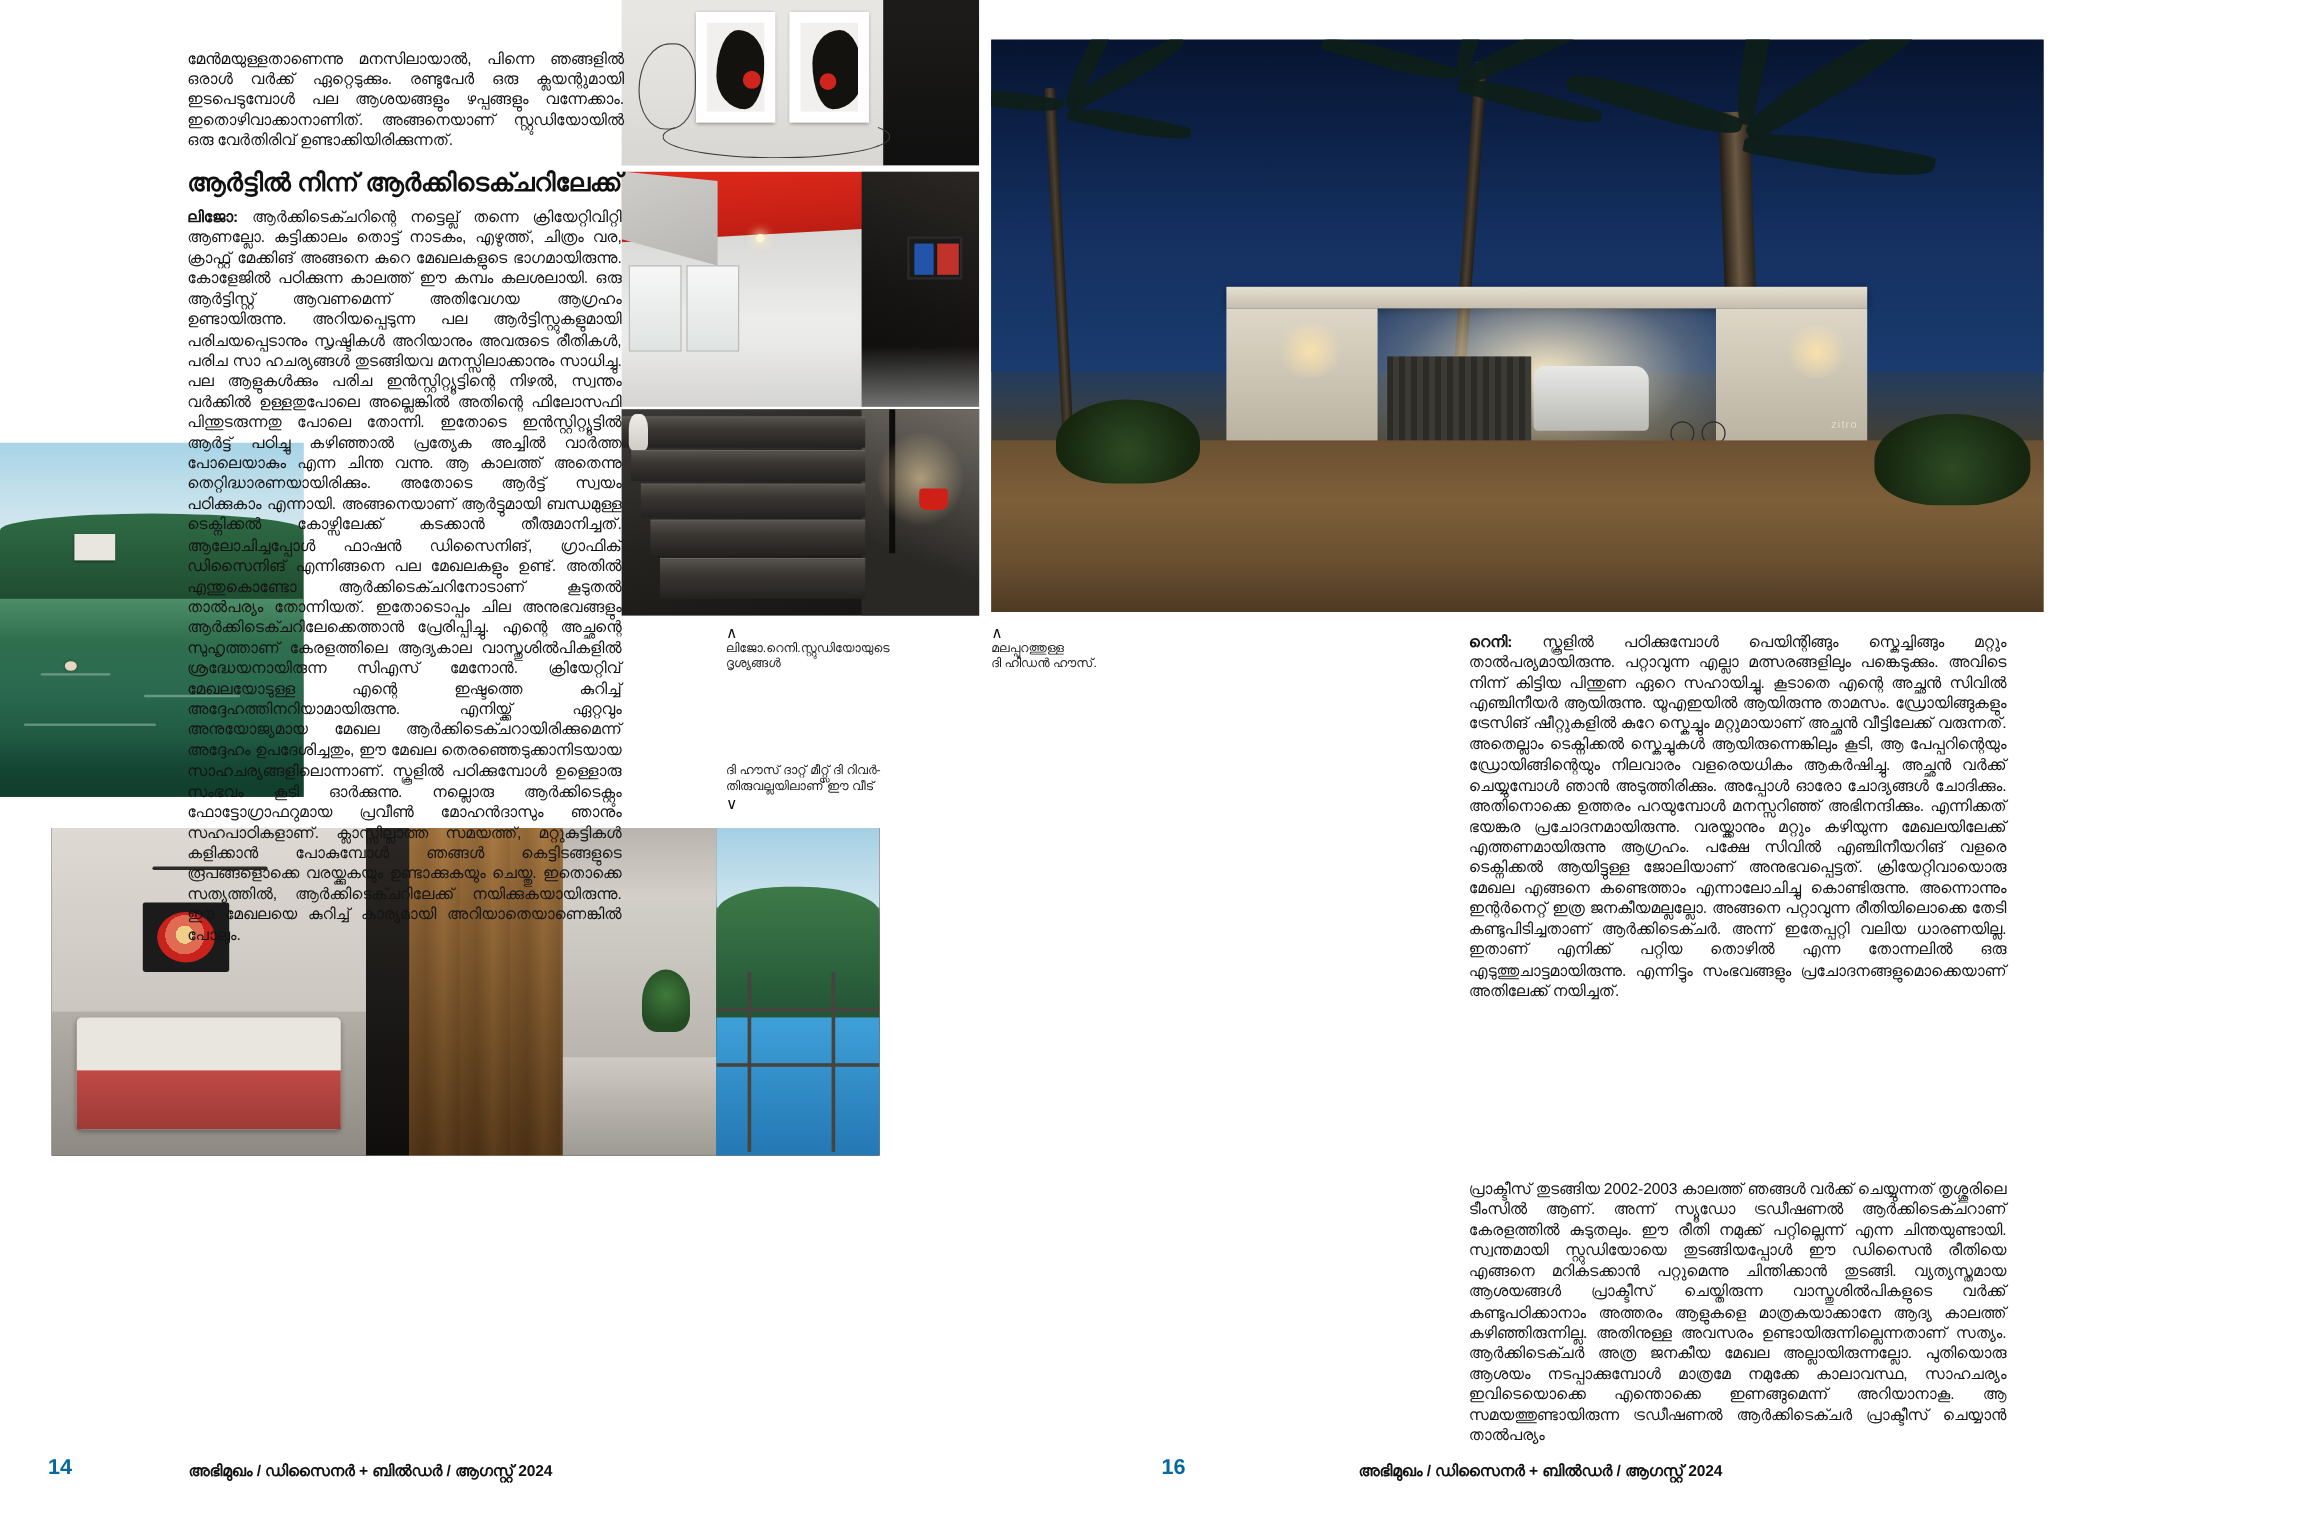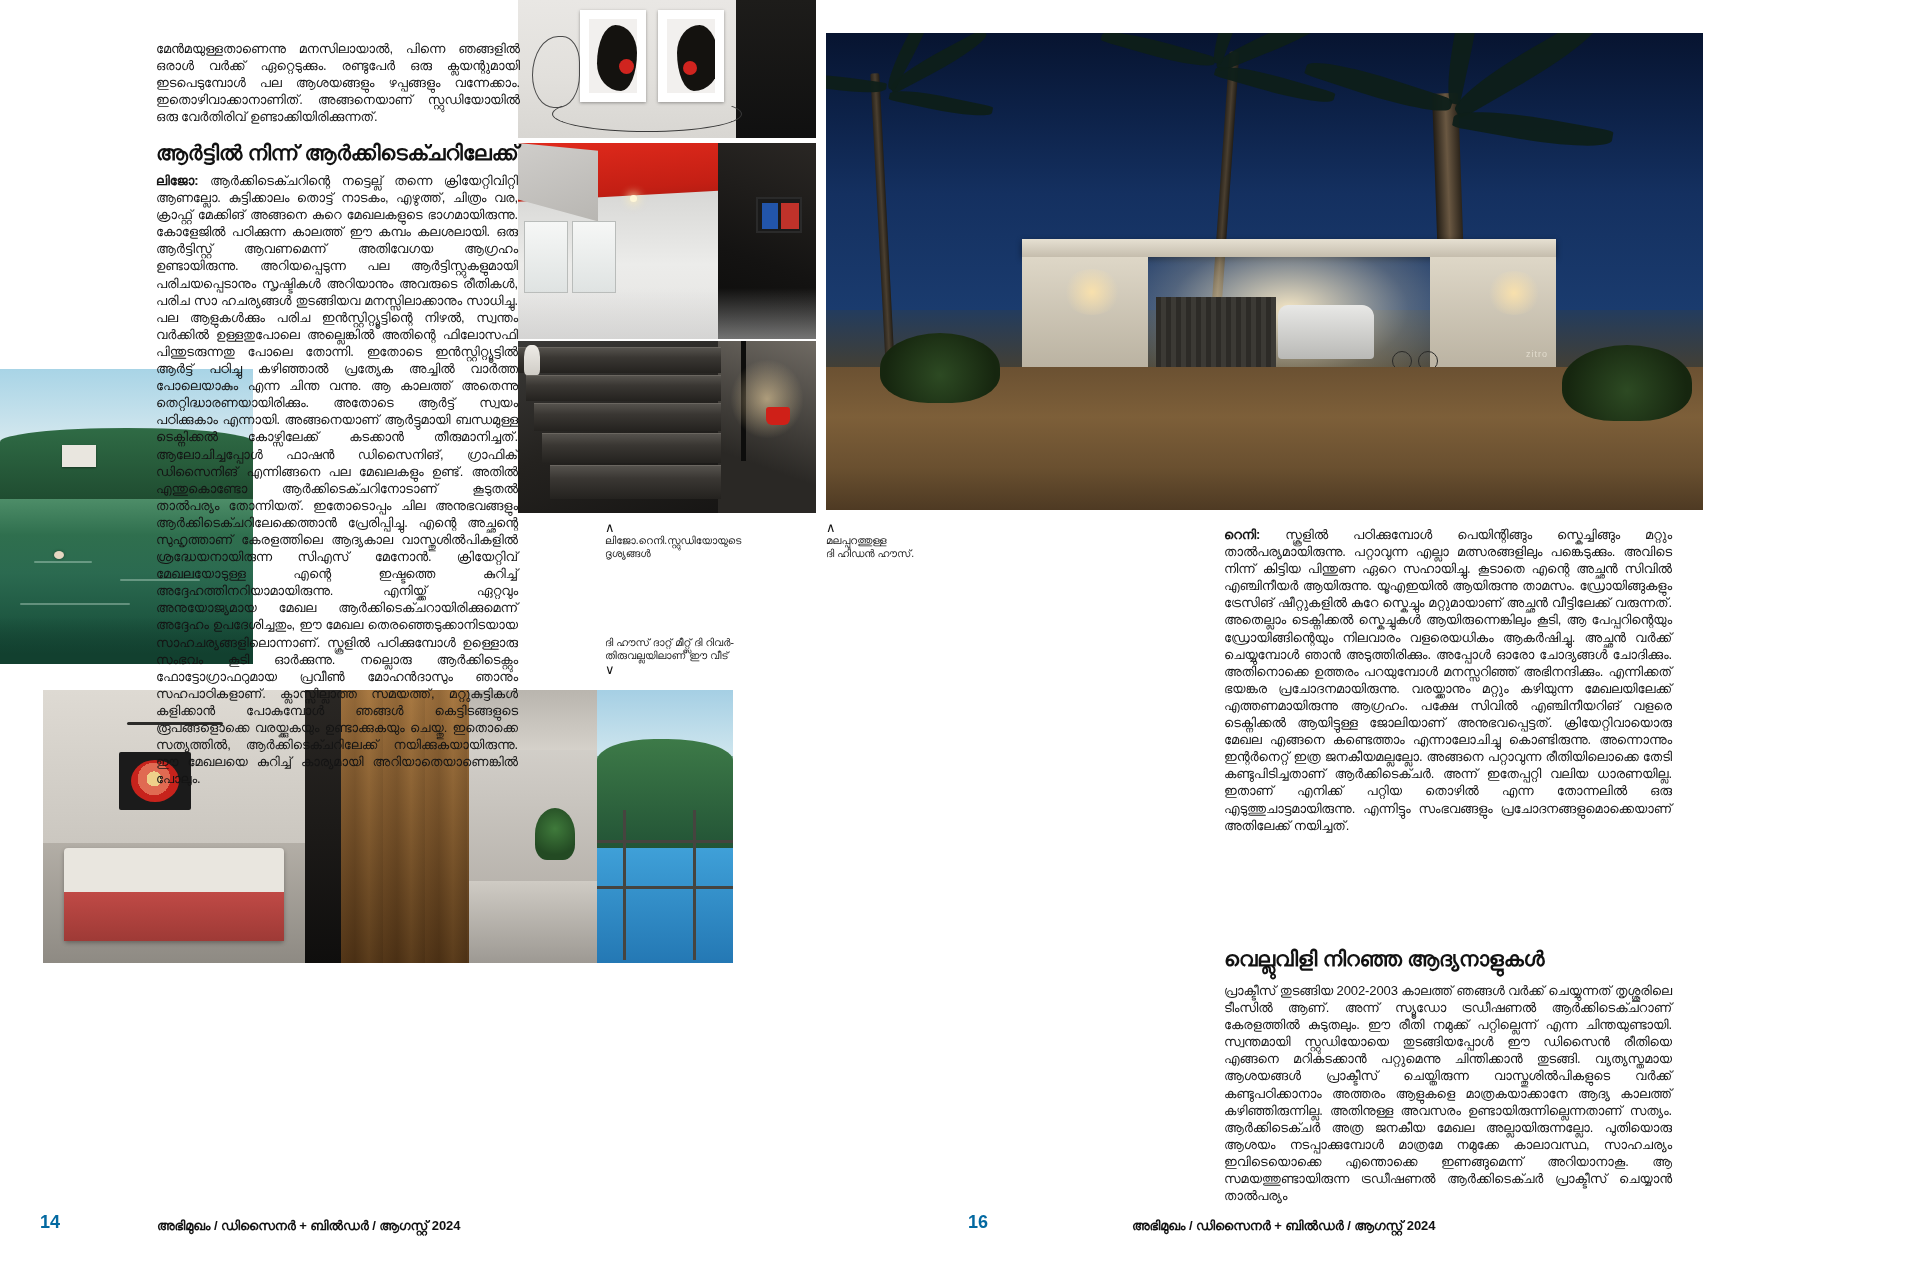--- a/index.html
+++ b/index.html
@@ -390,20 +390,19 @@
     <div class="arrow">∧</div>
     <div>മലപ്പുറത്തുള്ള</div>
     <div>ദി ഹിഡൻ ഹൗസ്.</div>
   </div>
 
   <div class="txt body-col" style="left:1224px; top:526px; width:448px;">
     <span class="speaker">റെനി:</span>
     <span>സ്കൂളിൽ പഠിക്കുമ്പോൾ പെയിന്റിങ്ങും സ്കെച്ചിങ്ങും മറ്റും താൽപര്യമായിരുന്നു. പറ്റാവുന്ന എല്ലാ മത്സരങ്ങളിലും പങ്കെടുക്കും. അവിടെ നിന്ന് കിട്ടിയ പിന്തുണ ഏറെ സഹായിച്ചു. കൂടാതെ എന്റെ അച്ഛൻ സിവിൽ എഞ്ചിനീയർ ആയിരുന്നു. യൂഎഇയിൽ ആയിരുന്നു താമസം. ഡ്രോയിങ്ങുകളും ട്രേസിങ് ഷീറ്റുകളിൽ കുറേ സ്കെച്ചും മറ്റുമായാണ് അച്ഛൻ വീട്ടിലേക്ക് വരുന്നത്. അതെല്ലാം ടെക്നിക്കൽ സ്കെച്ചുകൾ ആയിരുന്നെങ്കിലും കൂടി, ആ പേപ്പറിന്റെയും ഡ്രോയിങ്ങിന്റെയും നിലവാരം വളരെയധികം ആകർഷിച്ചു. അച്ഛൻ വർക്ക് ചെയ്യുമ്പോൾ ഞാൻ അടുത്തിരിക്കും. അപ്പോൾ ഓരോ ചോദ്യങ്ങൾ ചോദിക്കും. അതിനൊക്കെ ഉത്തരം പറയുമ്പോൾ മനസ്സറിഞ്ഞ് അഭിനന്ദിക്കും. എന്നിക്കത് ഭയങ്കര പ്രചോദനമായിരുന്നു. വരയ്ക്കാനും മറ്റും കഴിയുന്ന മേഖലയിലേക്ക് എത്തണമായിരുന്നു ആഗ്രഹം. പക്ഷേ സിവിൽ എഞ്ചിനീയറിങ് വളരെ ടെക്നിക്കൽ ആയിട്ടുള്ള ജോലിയാണ് അനുഭവപ്പെട്ടത്. ക്രിയേറ്റിവായൊരു മേഖല എങ്ങനെ കണ്ടെത്താം എന്നാലോചിച്ചു കൊണ്ടിരുന്നു. അന്നൊന്നും ഇന്റർനെറ്റ് ഇത്ര ജനകീയമല്ലല്ലോ. അങ്ങനെ പറ്റാവുന്ന രീതിയിലൊക്കെ തേടി കണ്ടുപിടിച്ചതാണ് ആർക്കിടെക്ചർ. അന്ന് ഇതേപ്പറ്റി വലിയ ധാരണയില്ല. ഇതാണ് എനിക്ക് പറ്റിയ തൊഴിൽ എന്ന തോന്നലിൽ ഒരു എടുത്തുചാട്ടമായിരുന്നു. എന്നിട്ടും സംഭവങ്ങളും പ്രചോദനങ്ങളുമൊക്കെയാണ് അതിലേക്ക് നയിച്ചത്.</span>
   </div>
 
-  <div class="txt headline" style="left:1224px; top:946px; width:448px;">വെല്ലുവിളി നിറഞ്ഞ ആദ്യനാളുകൾ</div>
 
   <div class="txt body-col" style="left:1224px; top:982px; width:448px;">പ്രാക്ടീസ് തുടങ്ങിയ 2002-2003 കാലത്ത് ഞങ്ങൾ വർക്ക് ചെയ്യുന്നത് തൃശ്ശൂരിലെ ടീംസിൽ ആണ്. അന്ന് സ്യൂഡോ ട്രഡീഷണൽ ആർക്കിടെക്ചറാണ് കേരളത്തിൽ കുടുതലും. ഈ രീതി നമുക്ക് പറ്റില്ലെന്ന് എന്ന ചിന്തയുണ്ടായി. സ്വന്തമായി സ്റ്റുഡിയോയെ തുടങ്ങിയപ്പോൾ ഈ ഡിസൈൻ രീതിയെ എങ്ങനെ മറികടക്കാൻ പറ്റുമെന്നു ചിന്തിക്കാൻ തുടങ്ങി. വ്യത്യസ്തമായ ആശയങ്ങൾ പ്രാക്ടീസ് ചെയ്തിരുന്ന വാസ്തുശിൽപികളുടെ വർക്ക് കണ്ടുപഠിക്കാനാം അത്തരം ആളുകളെ മാത്രകയാക്കാനേ ആദ്യ കാലത്ത് കഴിഞ്ഞിരുന്നില്ല. അതിനുള്ള അവസരം ഉണ്ടായിരുന്നില്ലെന്നതാണ് സത്യം. ആർക്കിടെക്ചർ അത്ര ജനകീയ മേഖല അല്ലായിരുന്നല്ലോ. പുതിയൊരു ആശയം നടപ്പാക്കുമ്പോൾ മാത്രമേ നമുക്കേ കാലാവസ്ഥ, സാഹചര്യം ഇവിടെയൊക്കെ എന്തൊക്കെ ഇണങ്ങുമെന്ന് അറിയാനാകൂ. ആ സമയത്തുണ്ടായിരുന്ന ട്രഡീഷണൽ ആർക്കിടെക്ചർ പ്രാക്ടീസ് ചെയ്യാൻ താൽപര്യം</div>
 
   <div class="txt pagenum" style="left:968px; top:1212px;">16</div>
   <div class="txt footer-txt" style="left:1132px; top:1218px;">അഭിമുഖം / ഡിസൈനർ + ബിൽഡർ / ആഗസ്റ്റ് 2024</div>
 
 </div>
 
 </body></html>

